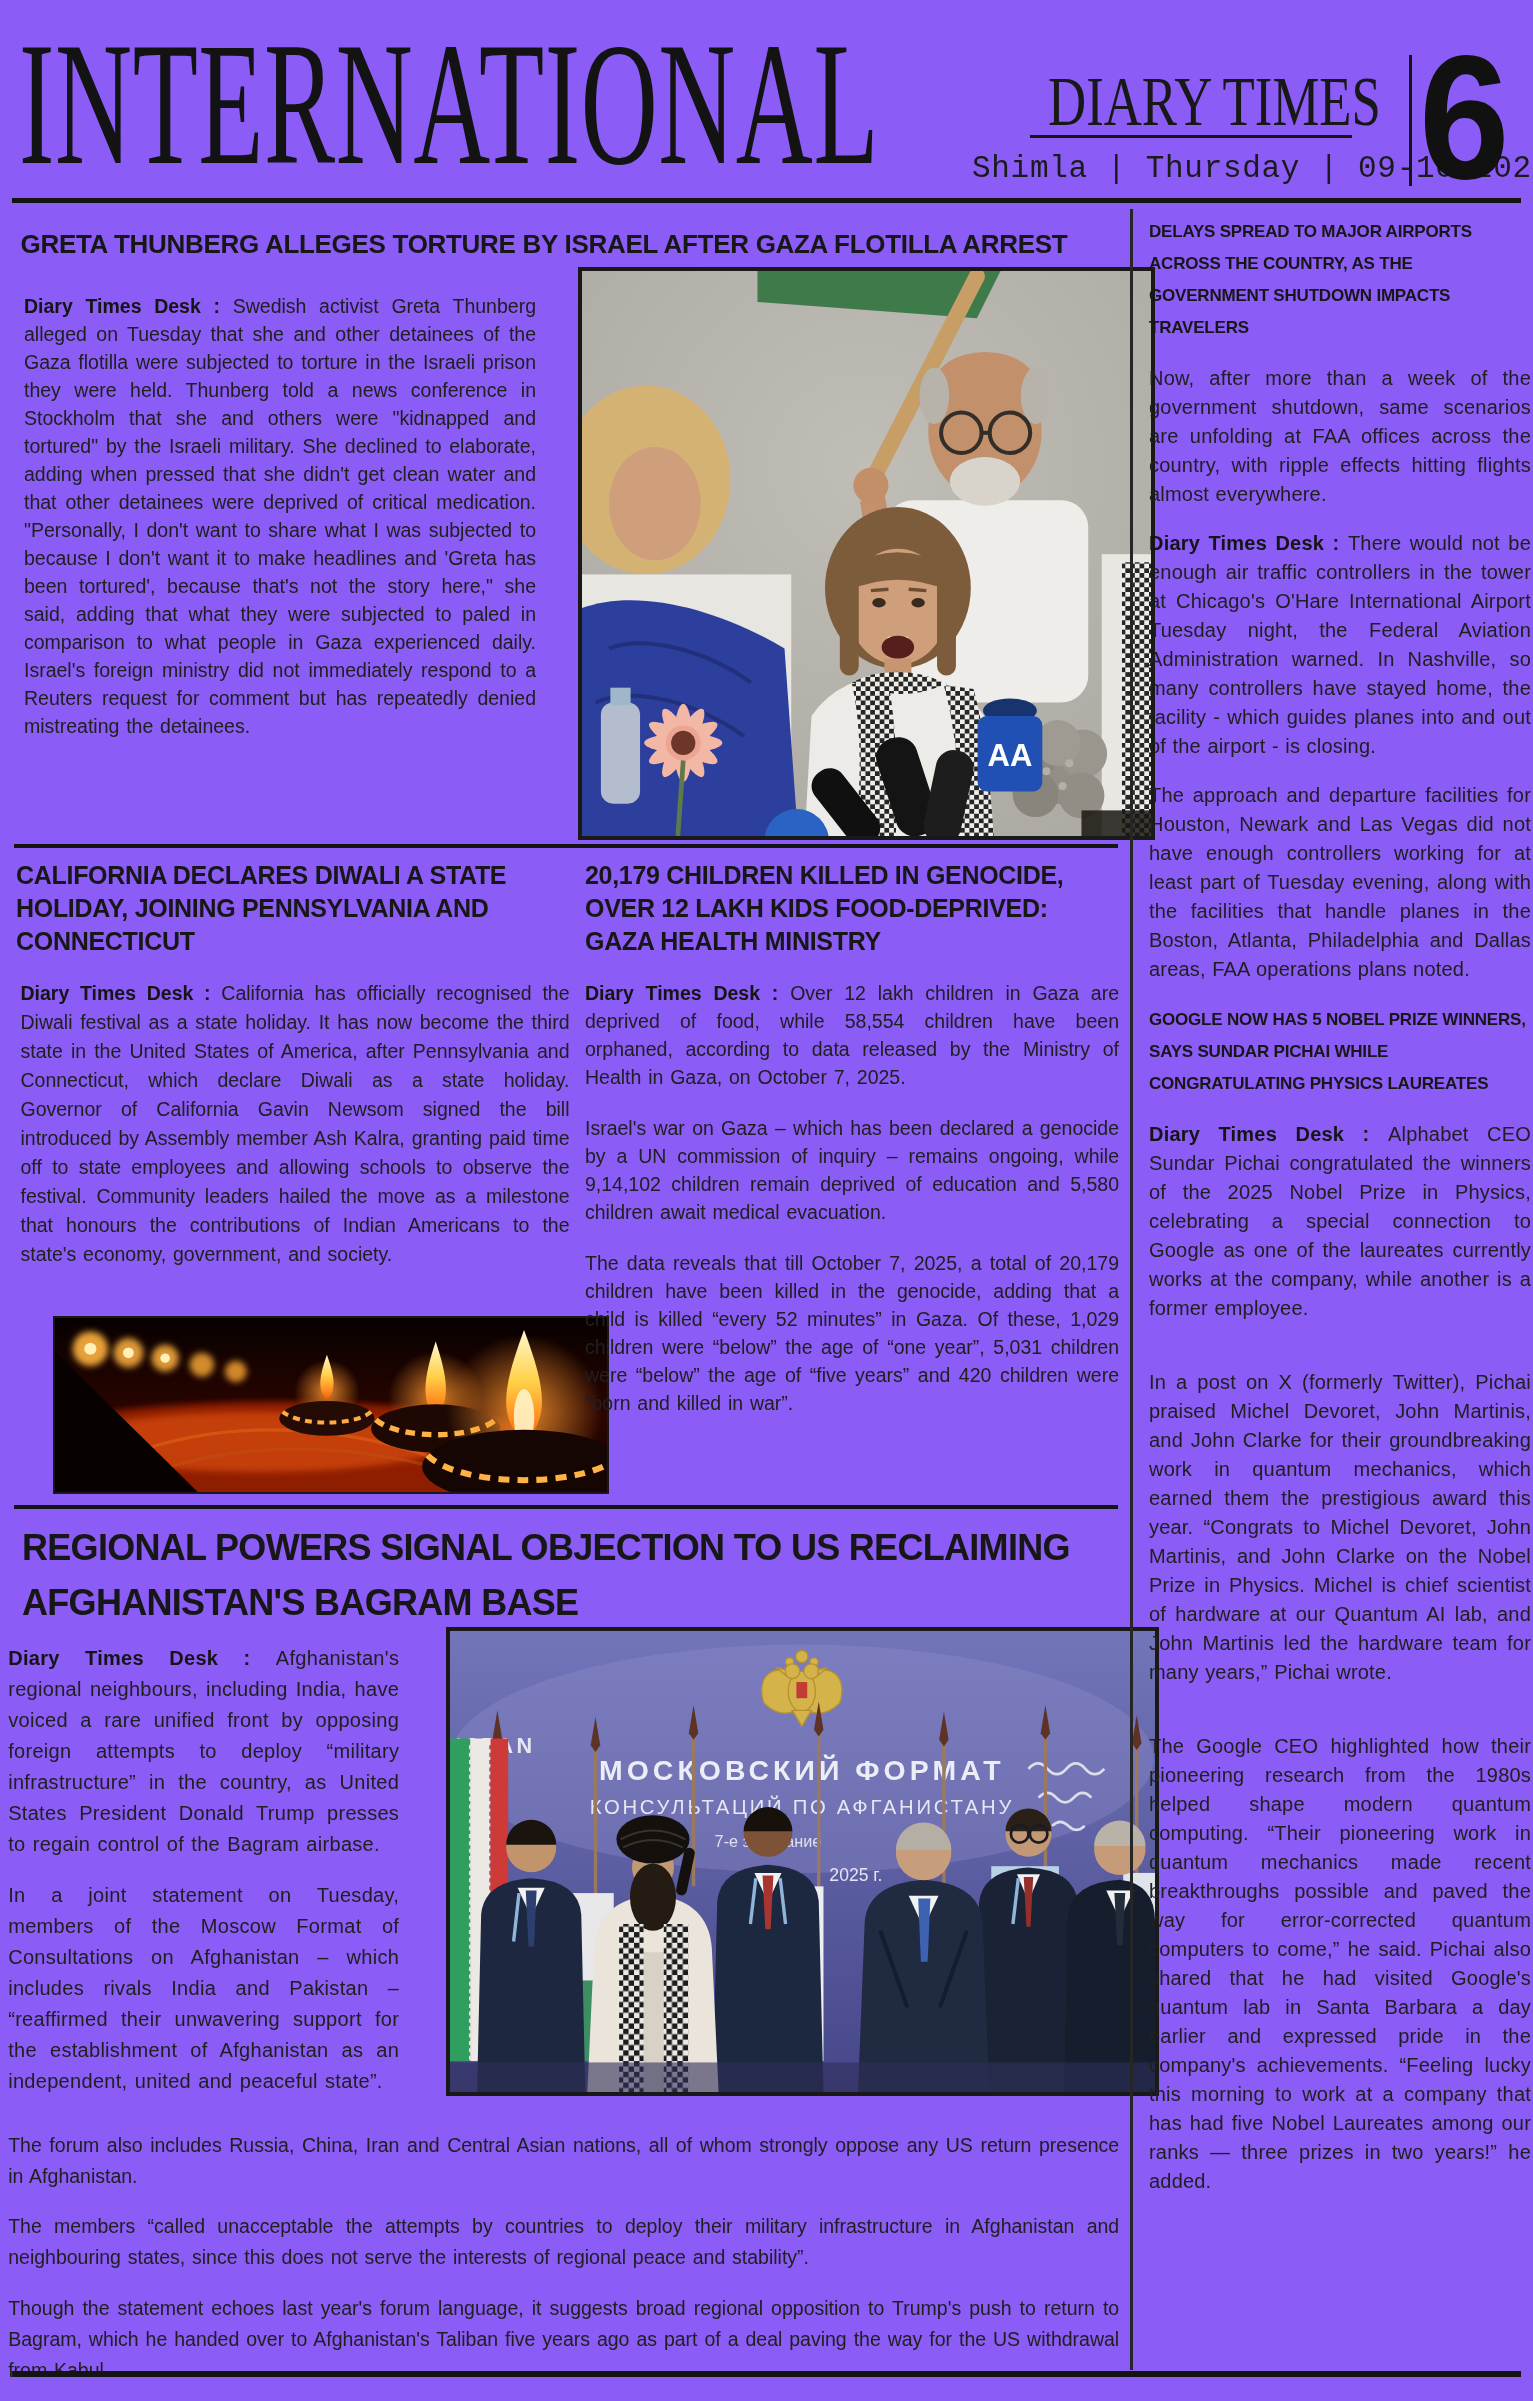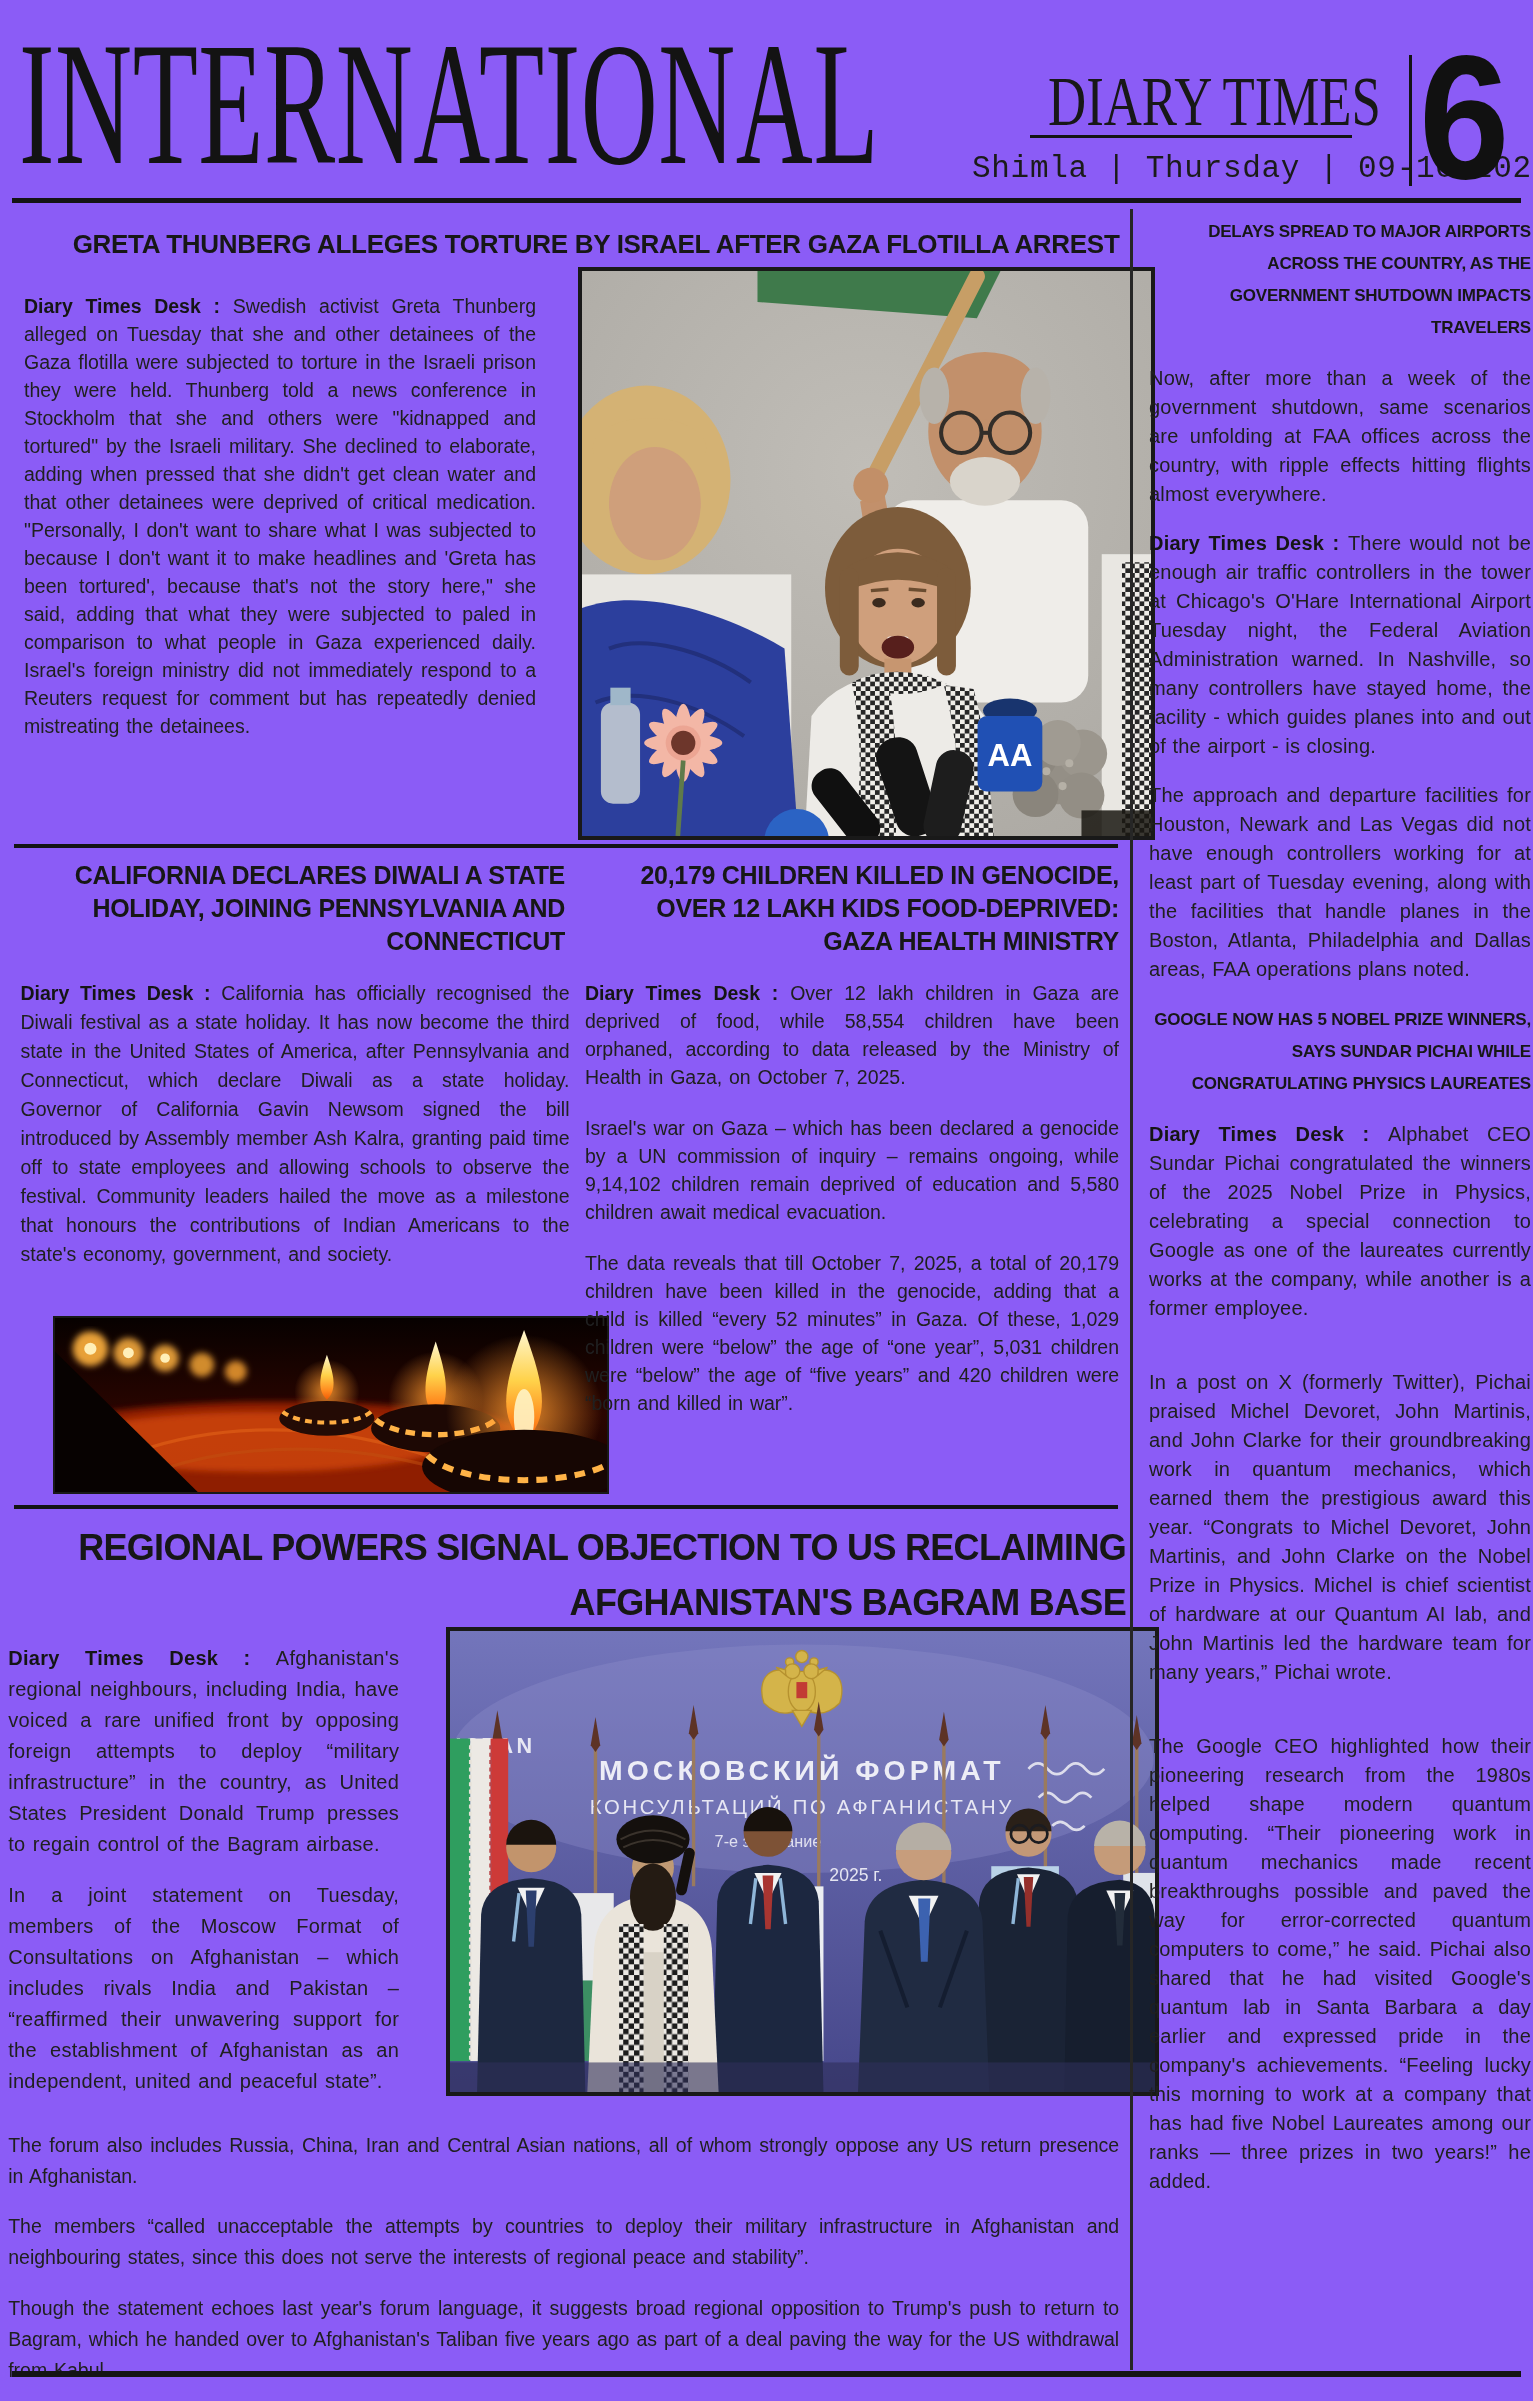--- a/index.html
+++ b/index.html
@@ -16,21 +16,21 @@
       font-size:60px;line-height:1;color:#181818;white-space:nowrap;
       transform:scale(0.88,1.15);transform-origin:center top;}
   .mast-rule{position:absolute;top:135px;left:58px;width:322px;height:3.4px;background:#141414;}
   .dateline{position:absolute;top:151px;left:0;width:100%;font-family:Liberation Mono, monospace;
       font-size:31px;color:#1b1b1b;letter-spacing:0.7px;white-space:nowrap;}
   .mast-vsep{position:absolute;left:1409px;top:55px;width:3.4px;height:131px;background:#141414;}
   .page-num{position:absolute;left:1419px;top:29px;font-family:"Liberation Sans",sans-serif;
       font-weight:700;font-size:177px;line-height:1;color:#111;
       transform:scaleX(0.92);transform-origin:left top;}
   
-  .headline{font-weight:700;color:#171717;text-align:right;letter-spacing:-0.3px;}
+  .headline{font-weight:700;color:#171717;text-align:left;letter-spacing:-0.3px;}
   .h-greta{left:20.5px;top:229px;width:1099px;font-size:26px;line-height:31px;}
   .h-sub{font-size:25px;line-height:33px;}
   .h-cal{left:16px;top:859px;width:549px;}
   .h-gaza{left:585px;top:859px;width:534px;}
   .h-bagram{left:22px;top:1520px;width:1104px;font-size:36px;line-height:55px;letter-spacing:-0.7px;}
   .body-txt{font-size:19.5px;line-height:28px;text-align:justify;word-spacing:1.4px;color:#202020;}
   .byline{font-weight:700;color:#151515;}
   .b-greta{left:24px;top:272px;width:512px;}
   .b-cal{left:20.5px;top:959px;width:549px;line-height:29px;}
   .b-gaza{left:585px;top:959px;width:534px;line-height:28px;}

